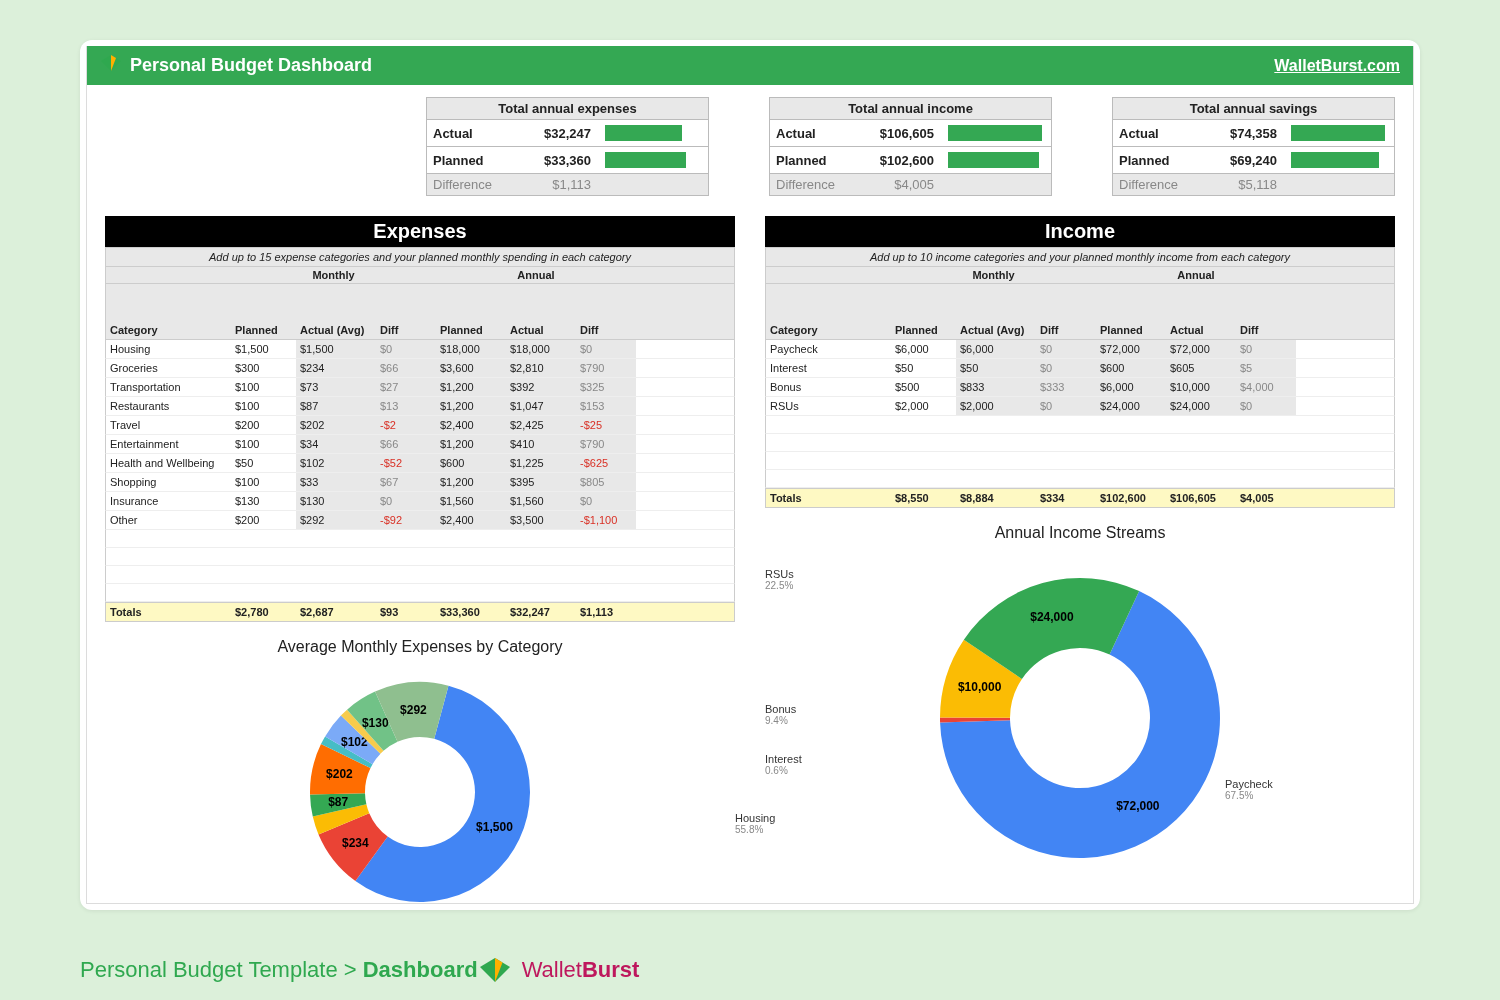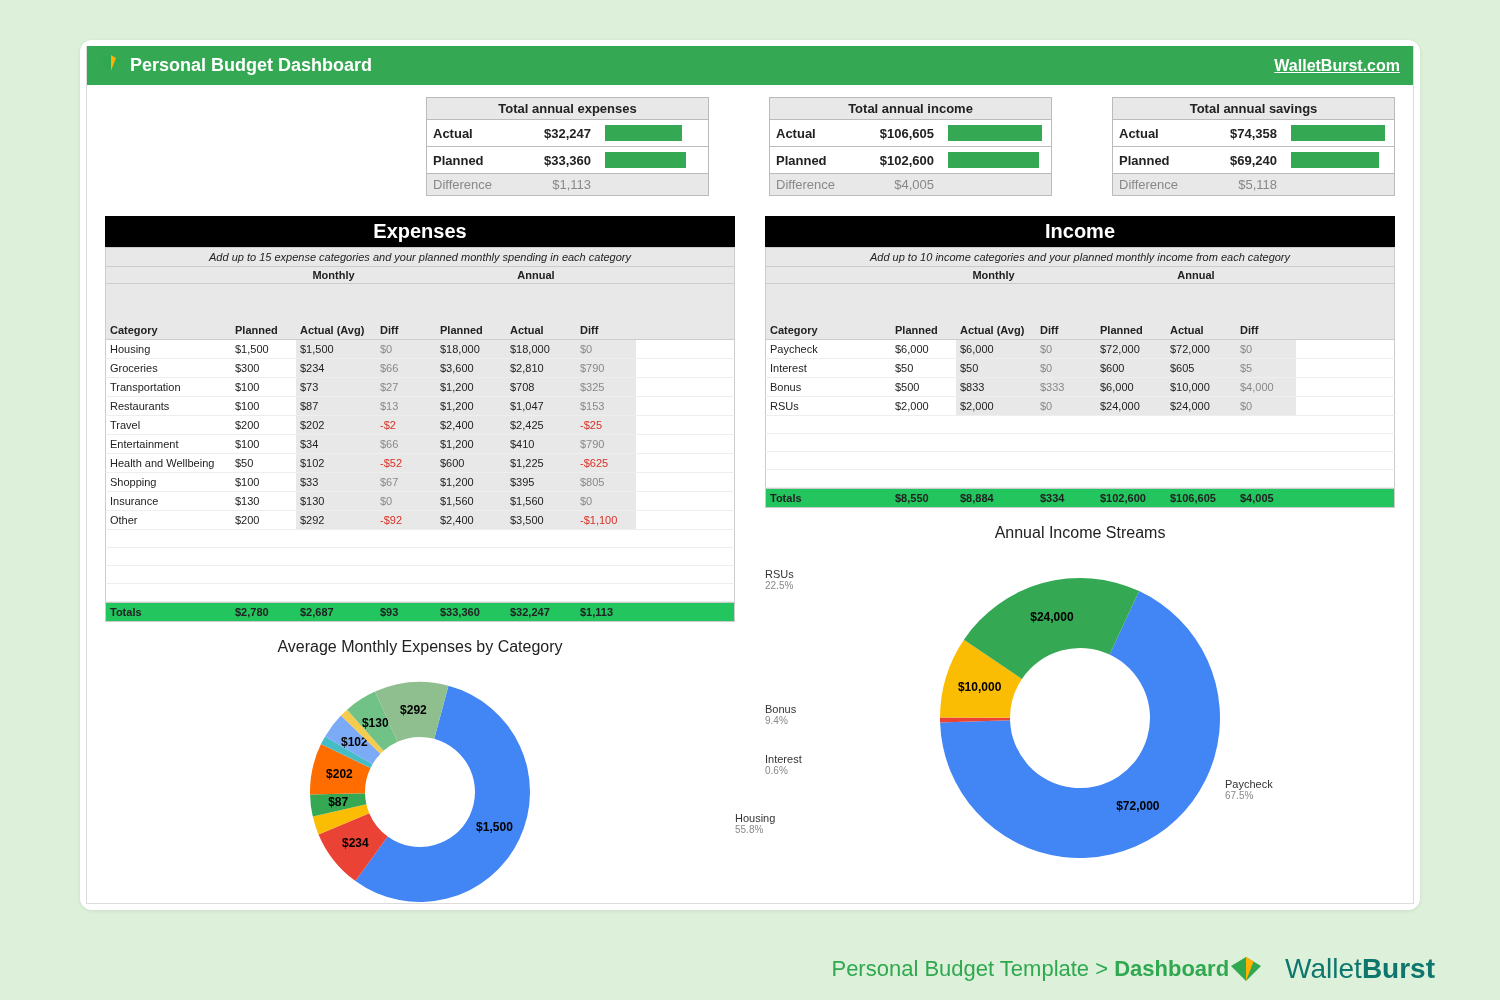--- a/index.html
+++ b/index.html
@@ -77,33 +77,33 @@
   display:grid; grid-template-columns: 125px 65px 80px 60px 70px 70px 60px;
   font-size:11px; border-left:1px solid #ccc; border-right:1px solid #ccc; border-bottom:1px solid #eee;
 }
 .data-row div, .total-row div, .colhdr-row div { padding:3px 4px; white-space:nowrap; overflow:hidden; text-overflow:ellipsis; }
 .data-row .cat { background:#fff; }
 .data-row .pl { background:#fff; }
 .data-row .gr { background:#e8e8e8; color:#888; }
 .data-row .grn { background:#e8e8e8; }
 .data-row .neg { color:#d93025; }
 .empty-row { height:18px; border-left:1px solid #ccc; border-right:1px solid #ccc; border-bottom:1px solid #eee; background:#fff; }
-.total-row { background:#22c55e; font-weight:bold; border:1px solid #ccc; border-top:1px solid #ccc; }
+.total-row { background:#fef9c3; font-weight:bold; border:1px solid #ccc; border-top:1px solid #ccc; }
 .chart-area { position:relative; padding:10px; }
 .chart-title { text-align:center; font-size:16px; padding:6px; }
 .leader-labels { position:absolute; font-size:11px; color:#333; }
 .leader-sub { color:#888; font-size:10px; display:block; }
 .footer {
   position:absolute; bottom:15px; left:80px; right:65px;
-  display:flex; justify-content:flex-end; align-items:center;
+  display:flex; justify-content:flex-start; align-items:center;
   font-size:22px; color:#2fa84f;
 }
 .footer .crumb-a { font-weight:300; }
 .footer .crumb-b { font-weight:bold; }
-.footer .brand { color:#0f766e; font-weight:bold; font-size:28px; display:flex; align-items:center; gap:22px; }
+.footer .brand { color:#be185d; font-weight:bold; font-size:22px; display:flex; align-items:center; gap:10px; }
 .footer .brand span.thin { font-weight:300; }
 </style>
 </head>
 <body>
 
 <div class="window">
  <div class="inner">
   <div class="titlebar">
     <div class="left">
       <span class="logo-icon">
@@ -225,21 +225,21 @@
               <div class="grn">$3,600</div>
               <div class="grn">$2,810</div>
               <div class="gr">$790</div>
             </div>
             <div class="data-row">
               <div class="cat">Transportation</div>
               <div class="pl">$100</div>
               <div class="grn">$73</div>
               <div class="gr">$27</div>
               <div class="grn">$1,200</div>
-              <div class="grn">$708</div>
+              <div class="grn">$392</div>
               <div class="gr">$325</div>
             </div>
             <div class="data-row">
               <div class="cat">Restaurants</div>
               <div class="pl">$100</div>
               <div class="grn">$87</div>
               <div class="gr">$13</div>
               <div class="grn">$1,200</div>
               <div class="grn">$1,047</div>
               <div class="gr">$153</div>

